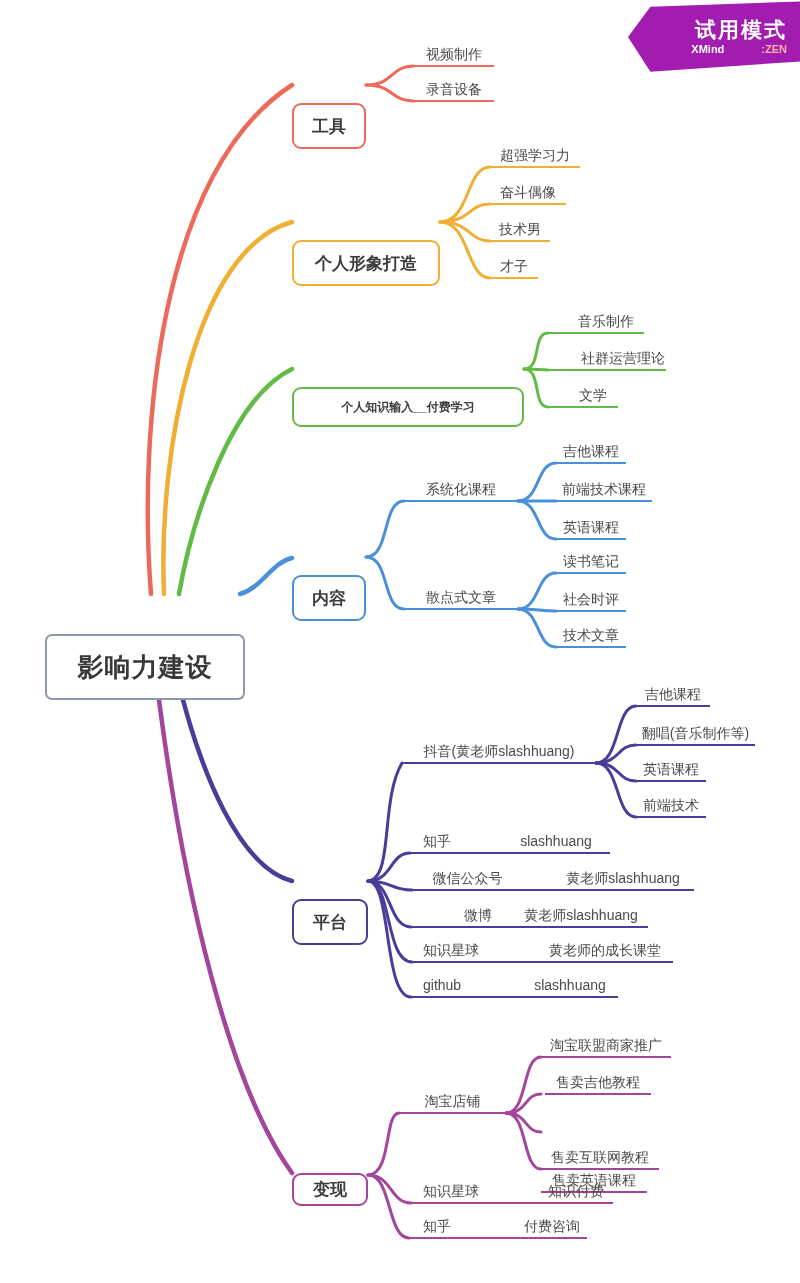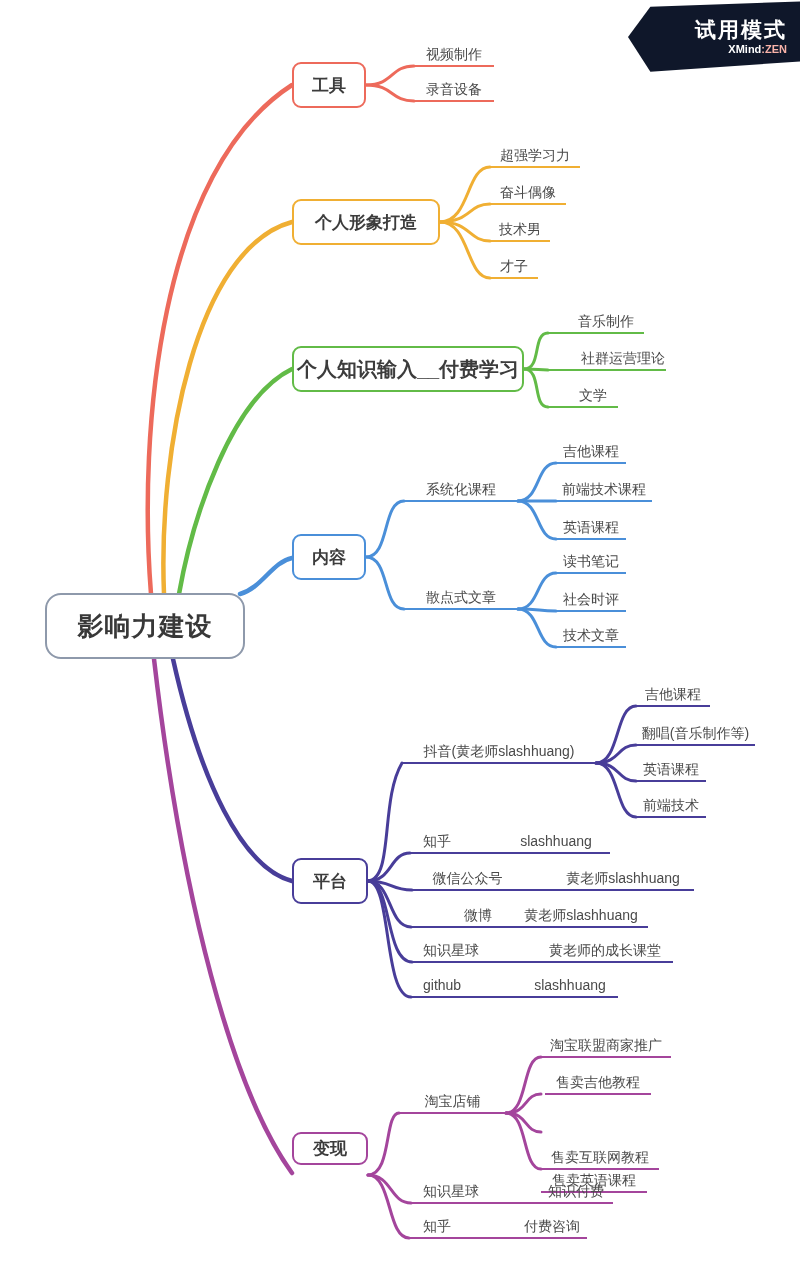--- a/index.html
+++ b/index.html
@@ -6,36 +6,36 @@
   .stage{position:relative;width:800px;height:1283px;background:#ffffff;overflow:hidden;
          font-family:"Liberation Sans","DejaVu Sans",sans-serif;}
   .wires{position:absolute;left:0;top:0;width:800px;height:1283px;}
   .wires path{fill:none;stroke-linecap:round;}
   .main{stroke-width:4.5px;}
   .sub{stroke-width:3px;}
   .s-red{stroke:#ED6A5B}.s-yellow{stroke:#F0AF33}.s-green{stroke:#62BB47}
   .s-blue{stroke:#4A8FD9}.s-indigo{stroke:#483D99}.s-magenta{stroke:#A4459C}
   .topic{position:absolute;background:#fff;border:2.5px solid;border-radius:9px;
          display:flex;align-items:center;justify-content:center;
-         font-weight:bold;font-size:17px;color:#3c3c3c;box-sizing:border-box;white-space:nowrap;}
-  .topic.root{border-color:#8E99AB;font-size:26px;border-radius:16px;letter-spacing:1px;color:#383838;}
+         font-weight:bold;font-size:17px;color:#3c3c3c;box-sizing:border-box;white-space:nowrap;margin-top:41px;}
+  .topic.root{border-color:#8E99AB;font-size:26px;border-radius:7px;letter-spacing:1px;color:#383838;}
   .b-red{border-color:#ED6A5B}.b-yellow{border-color:#F0AF33}.b-green{border-color:#62BB47}
   .b-blue{border-color:#4A8FD9}.b-indigo{border-color:#483D99}.b-magenta{border-color:#A4459C}
   .leaf{position:absolute;font-size:14px;line-height:16px;padding-bottom:3px;color:#4a4a4a;
         text-align:center;white-space:nowrap;box-sizing:content-box;}
   .u-red{border-bottom:2.5px solid #ED6A5B}.u-yellow{border-bottom:2.5px solid #F0AF33}
   .u-green{border-bottom:2.5px solid #62BB47}.u-blue{border-bottom:2.5px solid #4A8FD9}
   .u-indigo{border-bottom:2.5px solid #483D99}.u-magenta{border-bottom:2.5px solid #A4459C}
-  .badge{position:absolute;left:628px;top:0;width:172px;height:74px;background:#0f172a;
+  .badge{position:absolute;left:628px;top:0;width:172px;height:74px;background:#a21caf;
          clip-path:polygon(100% 2%,13% 9%,0% 50%,13% 97%,100% 83%);
          display:flex;flex-direction:column;align-items:flex-end;justify-content:center;
          box-sizing:border-box;padding-right:13px;}
   .badge-title{color:#ffffff;font-weight:bold;font-size:21px;letter-spacing:2px;line-height:24px;}
   .badge-brand{font-size:11px;font-weight:bold;line-height:14px;color:#ffffff;}
-  .badge-brand .suffix{color:#F9B3A9;font-weight:bold;}
+  .badge-brand .suffix{color:#F9B3A9;font-weight:bold;margin-left:37px;}
 </style>
 </head>
 <body>
 
 <div class="stage">
 
   <svg class="wires" viewBox="0 0 800 1283">
 
     <path class="main s-red" d="M151,594 C138,430 160,170 292,85"></path>
     <path class="main s-yellow" d="M164,594 C158,450 196,248 292,222"></path>
@@ -90,21 +90,21 @@
   <div class="topic b-red" style="left:292px;top:62px;width:74px;height:46px">工具</div>
   <div class="leaf u-red" style="left:414px;top:46px;width:80px">视频制作</div>
   <div class="leaf u-red" style="left:414px;top:81px;width:80px">录音设备</div>
 
   <div class="topic b-yellow" style="left:292px;top:199px;width:148px;height:46px">个人形象打造</div>
   <div class="leaf u-yellow" style="left:490px;top:147px;width:90px">超强学习力</div>
   <div class="leaf u-yellow" style="left:490px;top:184px;width:76px">奋斗偶像</div>
   <div class="leaf u-yellow" style="left:490px;top:221px;width:60px">技术男</div>
   <div class="leaf u-yellow" style="left:490px;top:258px;width:48px">才子</div>
 
-  <div class="topic b-green" style="left:292px;top:346px;width:232px;height:46px;font-size:20px">个人知识输入__付费学习</div>
+  <div class="topic b-green" style="left:292px;top:346px;width:232px;height:40px;font-size:12px">个人知识输入__付费学习</div>
   <div class="leaf u-green" style="left:548px;top:313px;width:76px;padding-left:20px">音乐制作</div>
   <div class="leaf u-green" style="left:548px;top:350px;width:86px;padding-left:32px">社群运营理论</div>
   <div class="leaf u-green" style="left:548px;top:387px;width:50px;padding-left:20px">文学</div>
 
   <div class="topic b-blue" style="left:292px;top:534px;width:74px;height:46px">内容</div>
   <div class="leaf u-blue" style="left:404px;top:481px;width:114px">系统化课程</div>
   <div class="leaf u-blue" style="left:556px;top:443px;width:70px">吉他课程</div>
   <div class="leaf u-blue" style="left:556px;top:481px;width:96px">前端技术课程</div>
   <div class="leaf u-blue" style="left:556px;top:519px;width:70px">英语课程</div>
   <div class="leaf u-blue" style="left:404px;top:589px;width:114px">散点式文章</div>

